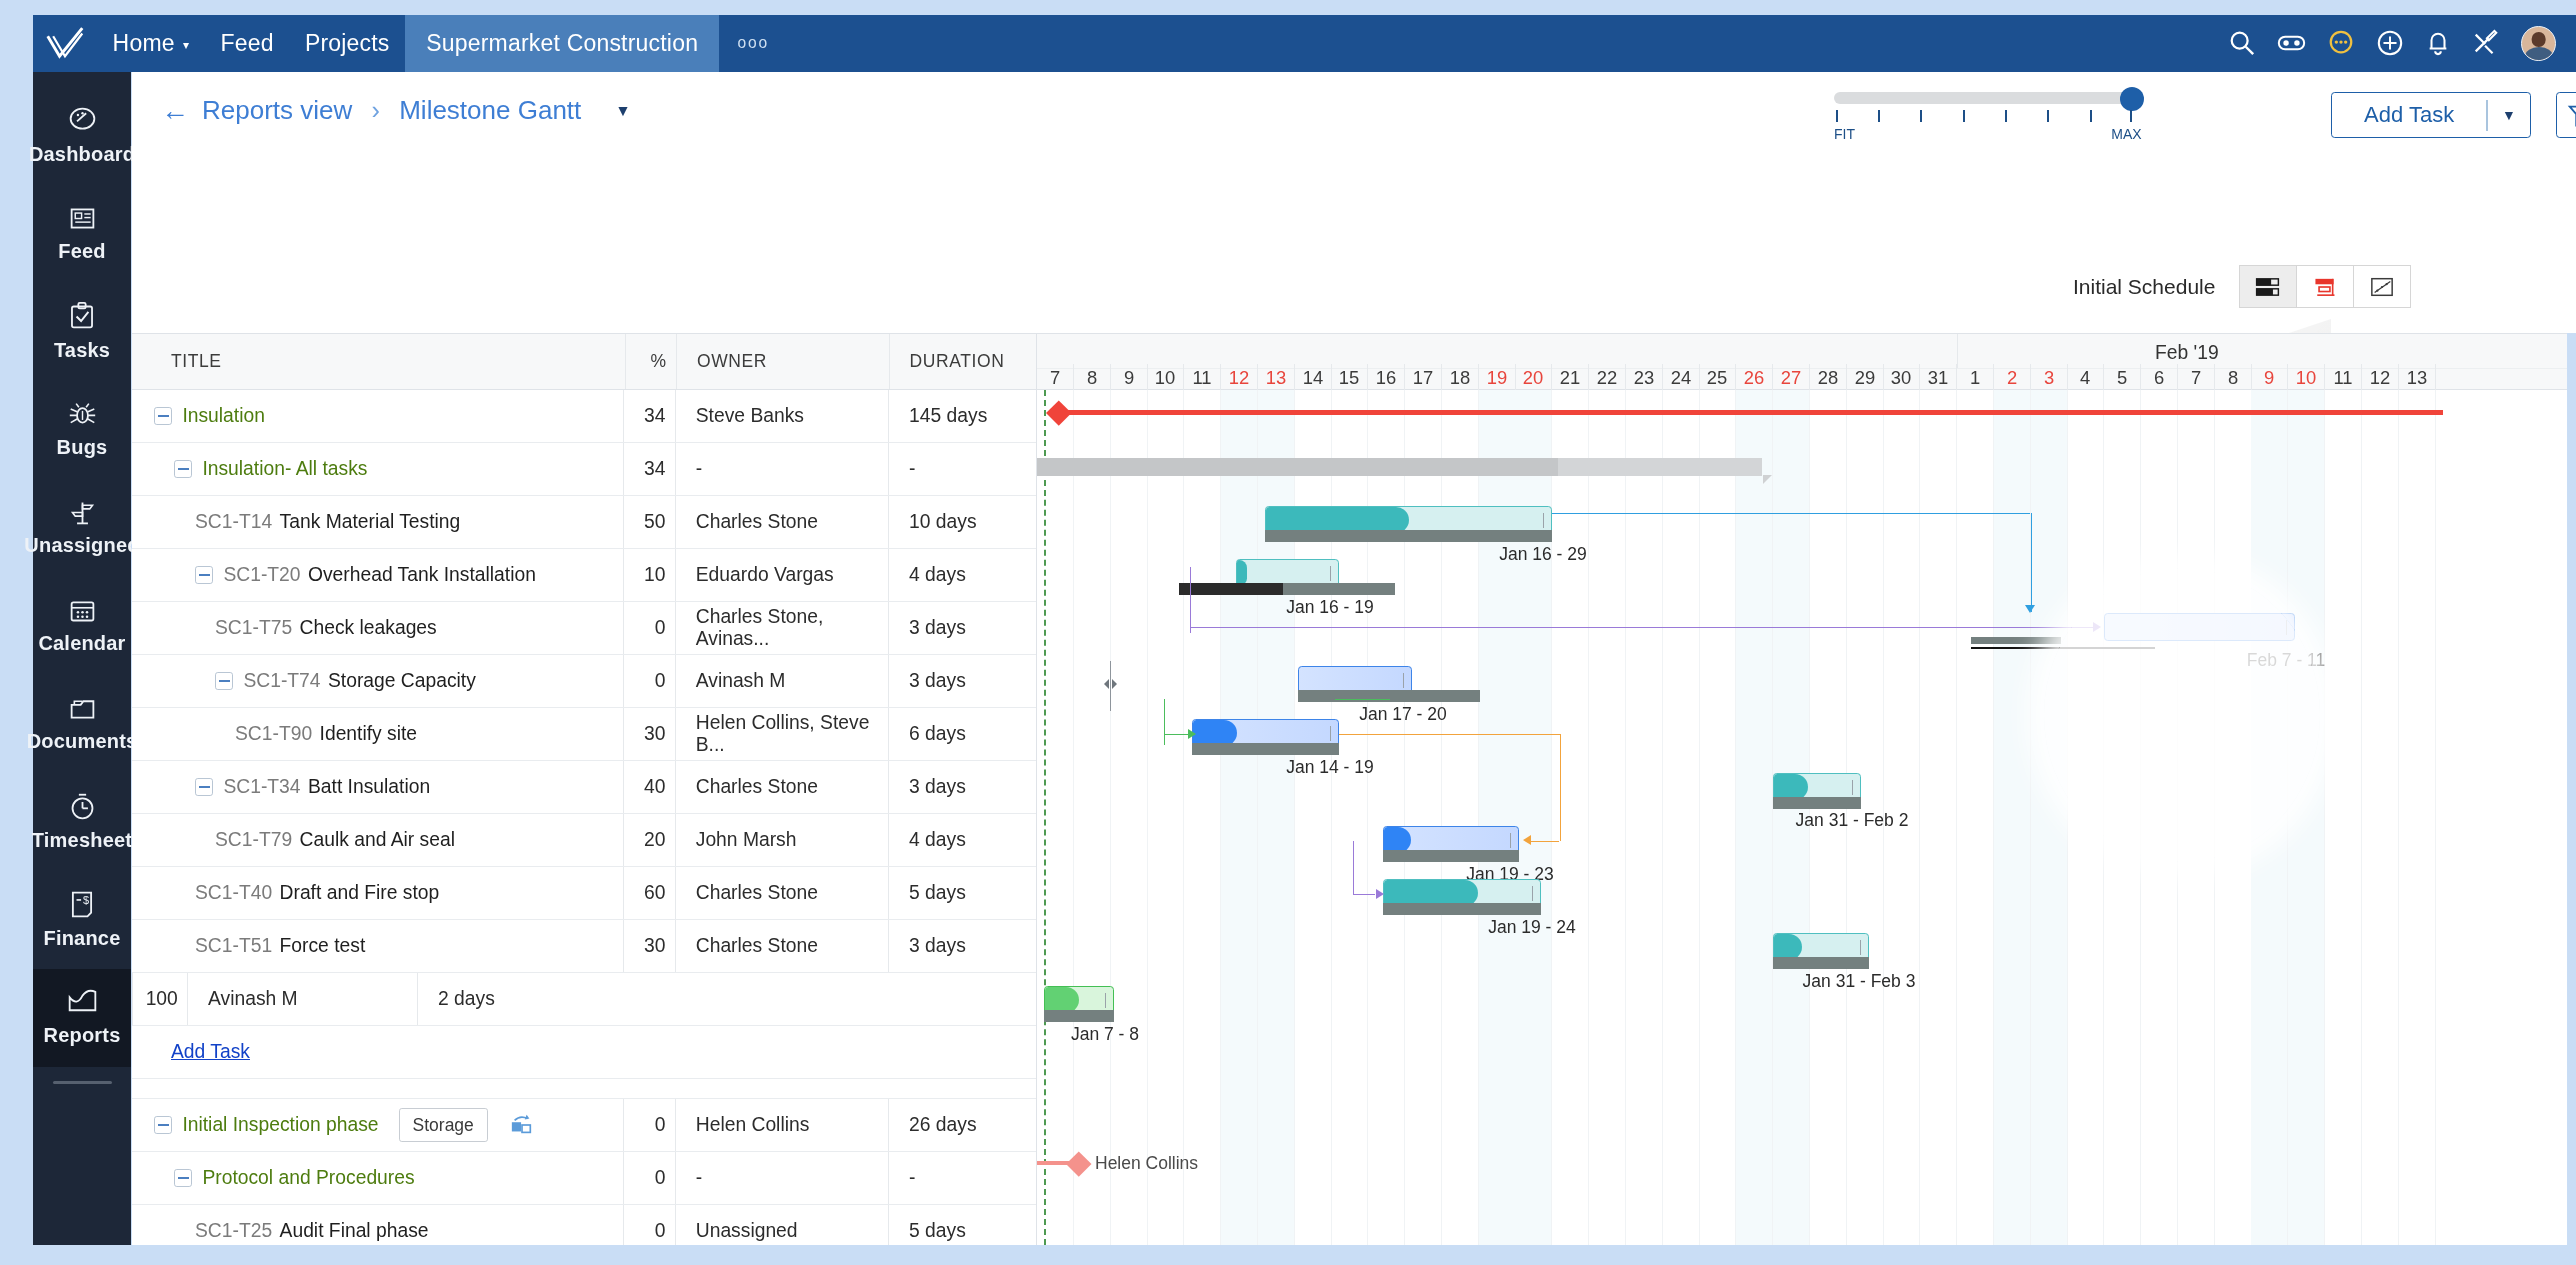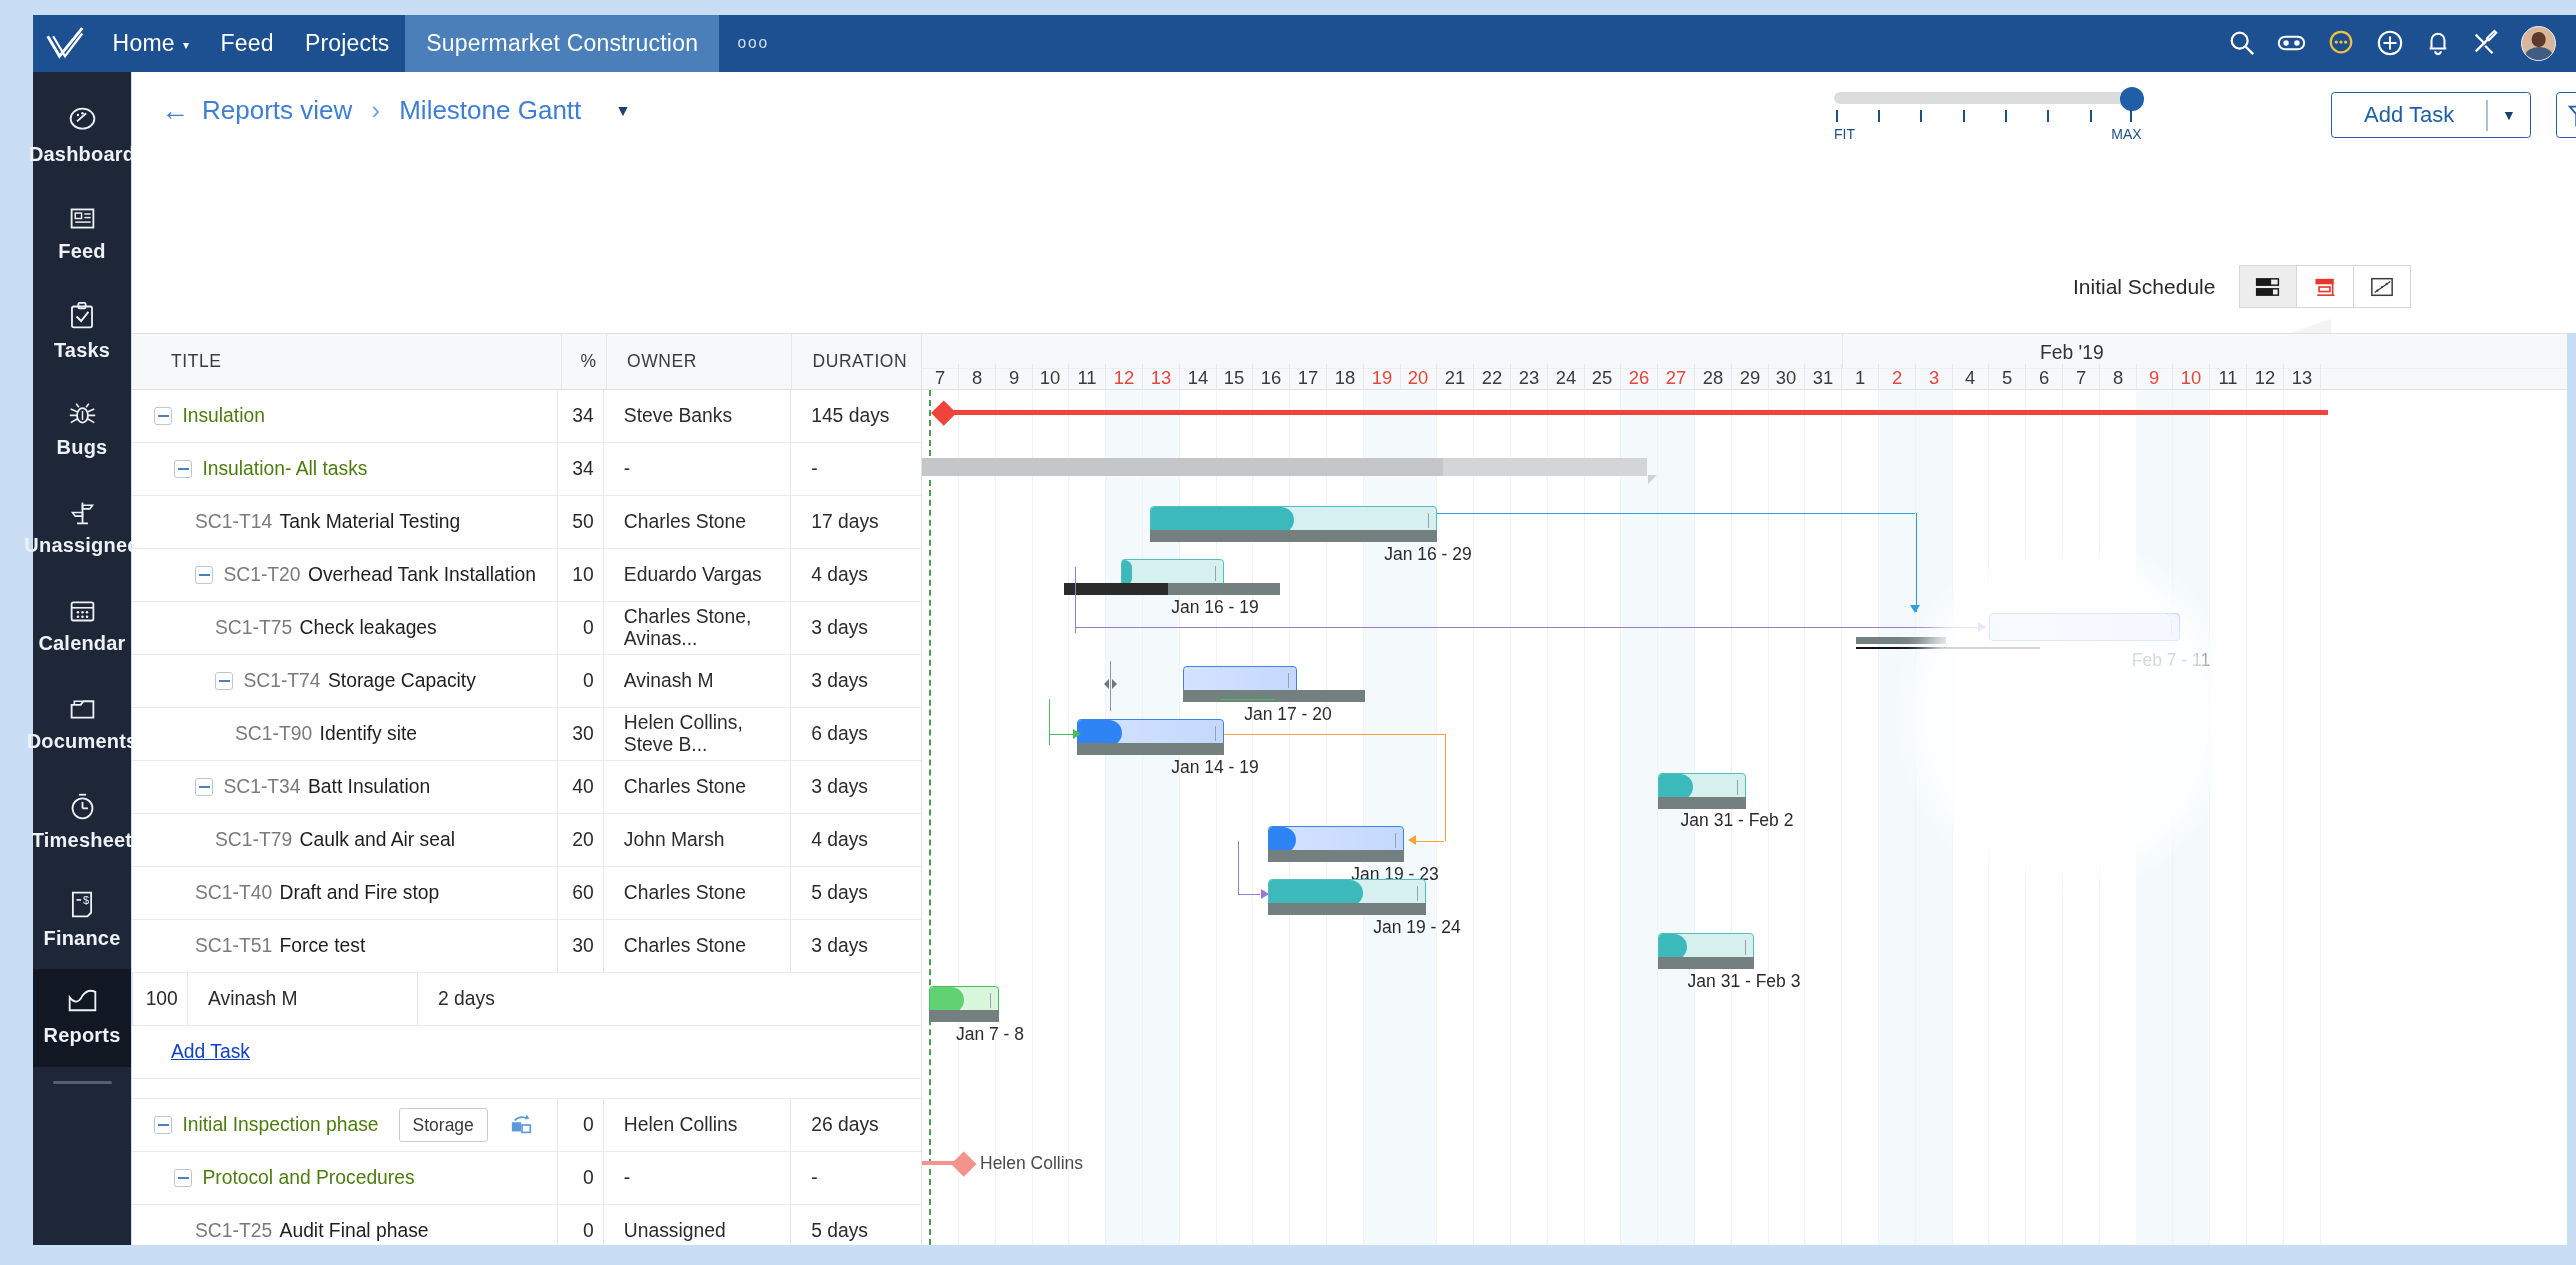--- a/index.html
+++ b/index.html
@@ -214,21 +214,21 @@
     display: flex; align-items: center; justify-content: center;
   }
 
   
   .grid {
     position: absolute; left: 0; top: 261px;
     width: 2444px; height: 912px;
     display: flex;
   }
   .tbl {
-    width: 790px; flex: none;
+    width: 905px; flex: none;
     border-right: 0.9px solid #dfe3e8;
   }
   .tbl-head {
     height: 57px; background: #f7f8f9;
     display: flex; align-items: center;
     border-bottom: 0.9px solid #dfe3e8; border-top: 0.9px solid #dfe3e8;
     font-size: 17.5px; color: #3c3c3c; letter-spacing: 0.6px;
   }
   .c-title { width: 534px; padding-left: 39px; }
   .c-pct   { width: 55px;  text-align: right; padding-right: 9.2px;
@@ -717,21 +717,21 @@
               <div class="c-dur">-</div>
             </div>
             <div class="trow">
               <div class="c-title">
                 <span style="display: inline-block; width: 63px; flex: 0 0 auto;"></span>
                 <span class="tcode">SC1-T14</span>
                 <span class="tname">Tank Material Testing</span>
               </div>
               <div class="c-pct">50</div>
               <div class="c-own">Charles Stone</div>
-              <div class="c-dur">17 days</div>
+              <div class="c-dur">10 days</div>
             </div>
             <div class="trow">
               <div class="c-title">
                 <span style="display: inline-block; width: 63px; flex: 0 0 auto;"></span>
                 <span class="expander"></span>
                 <span class="tcode">SC1-T20</span>
                 <span class="tname">Overhead Tank Installation</span>
               </div>
               <div class="c-pct">10</div>
               <div class="c-own">Eduardo Vargas</div>

